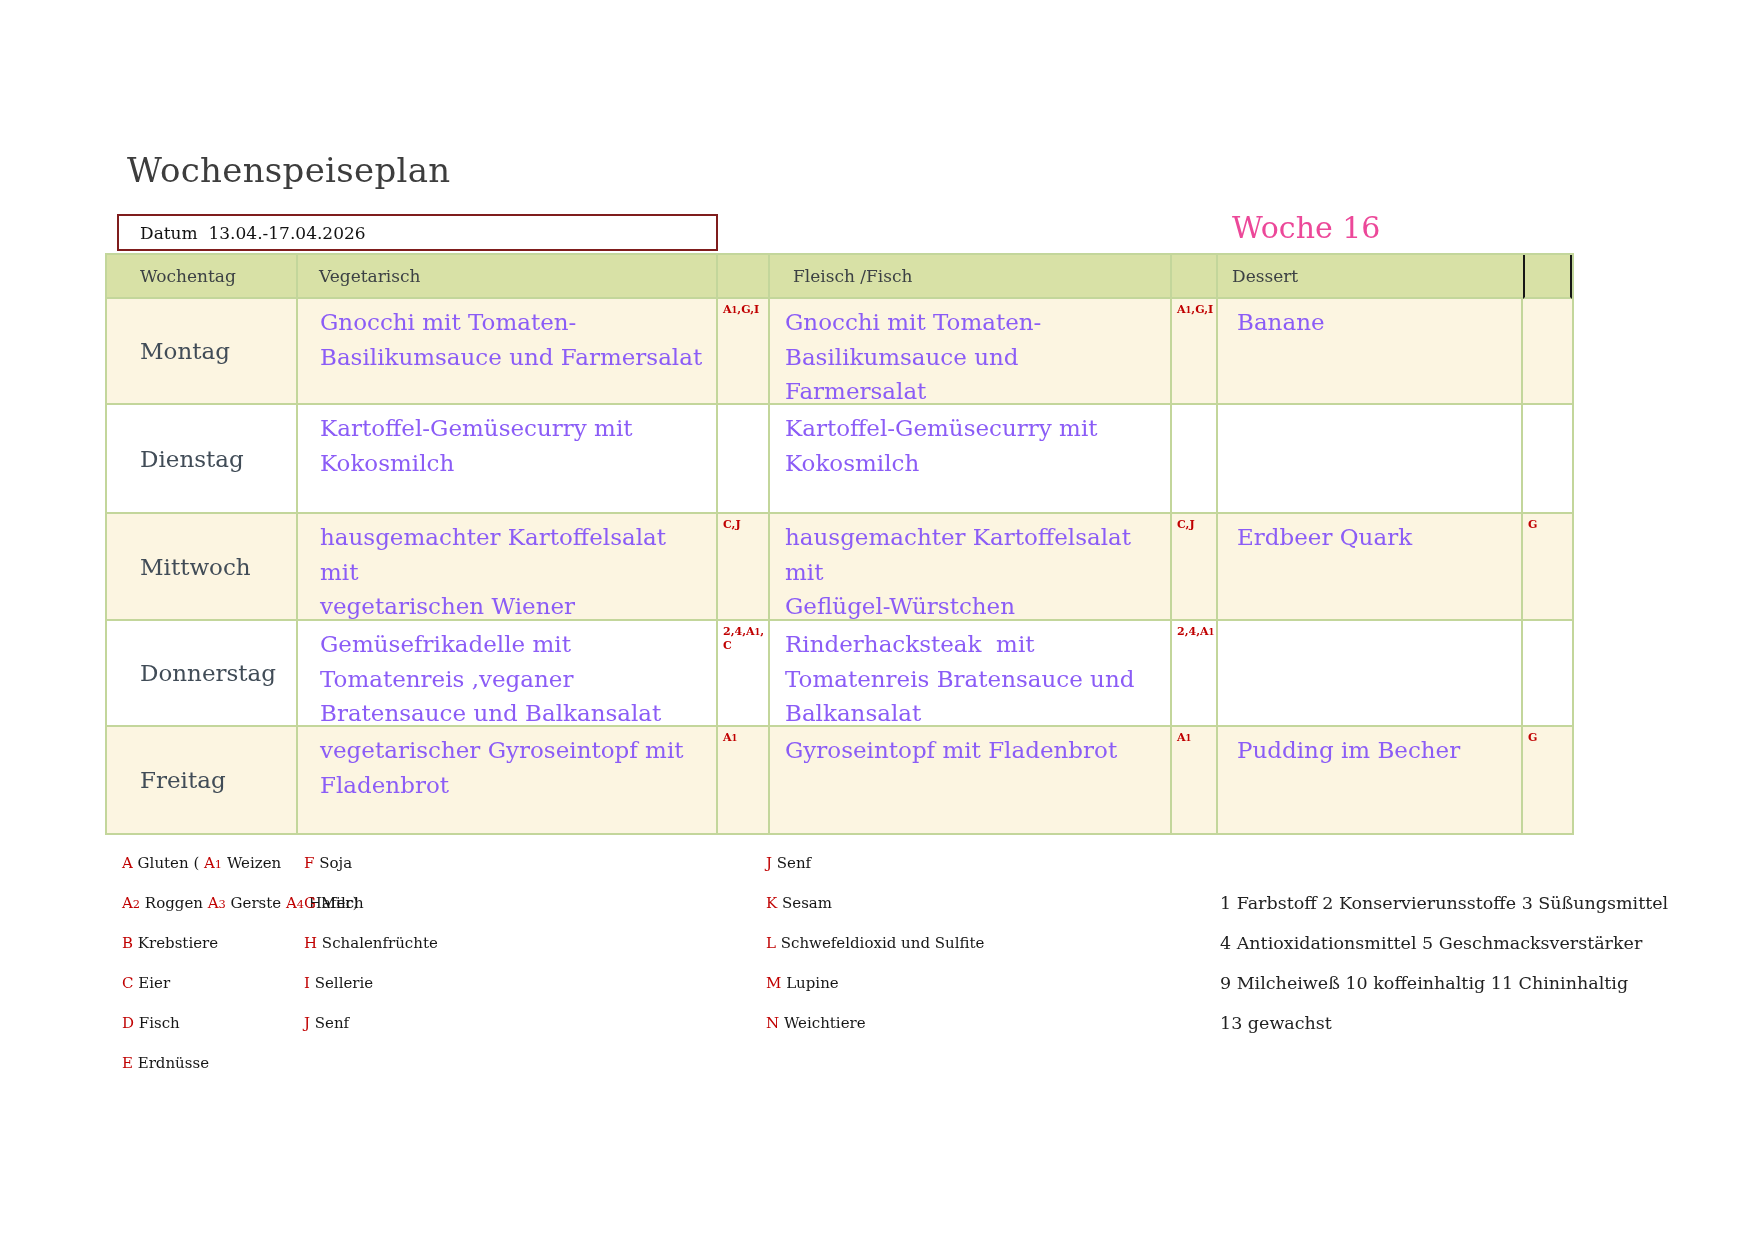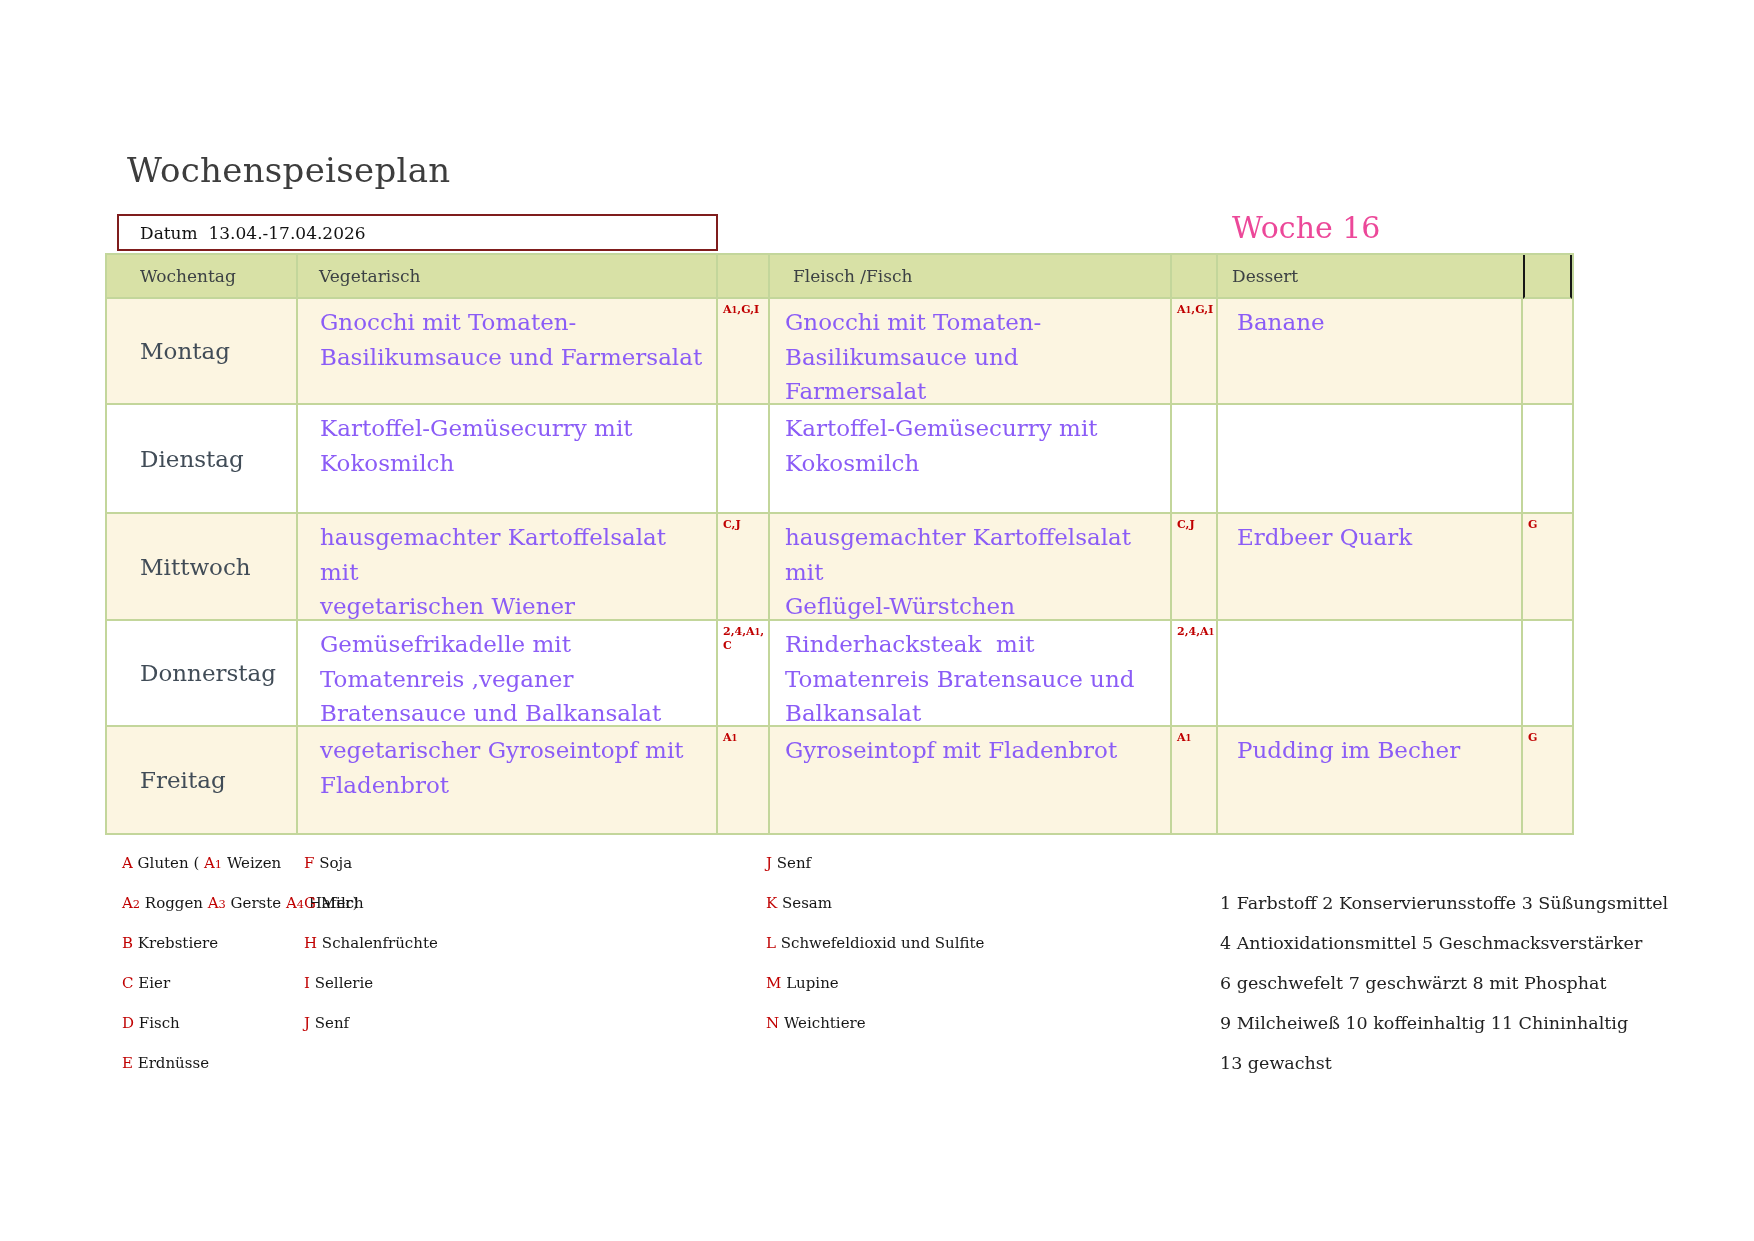--- a/index.html
+++ b/index.html
@@ -148,17 +148,16 @@
   <div class="lg-col lg-col-2" id="lg-col-2">
       <div class="lg-item"><span class="red">J</span><span> Senf</span></div>
       <div class="lg-item"><span class="red">K</span><span> Sesam</span></div>
       <div class="lg-item"><span class="red">L</span><span> Schwefeldioxid und Sulfite</span></div>
       <div class="lg-item"><span class="red">M</span><span> Lupine</span></div>
       <div class="lg-item"><span class="red">N</span><span> Weichtiere</span></div>
     </div>
   <div class="additives" id="additives">
       <div class="add-item">1 Farbstoff 2 Konservierunsstoffe 3 Süßungsmittel</div>
       <div class="add-item">4 Antioxidationsmittel 5 Geschmacksverstärker</div>
-      <div class="add-item">6 geschwefelt 7 geschwärzt 8 mit Phosphat</div>
       <div class="add-item">9 Milcheiweß 10 koffeinhaltig 11 Chininhaltig</div>
       <div class="add-item">13 gewachst</div>
     </div>
 </div>
 
 </body></html>

